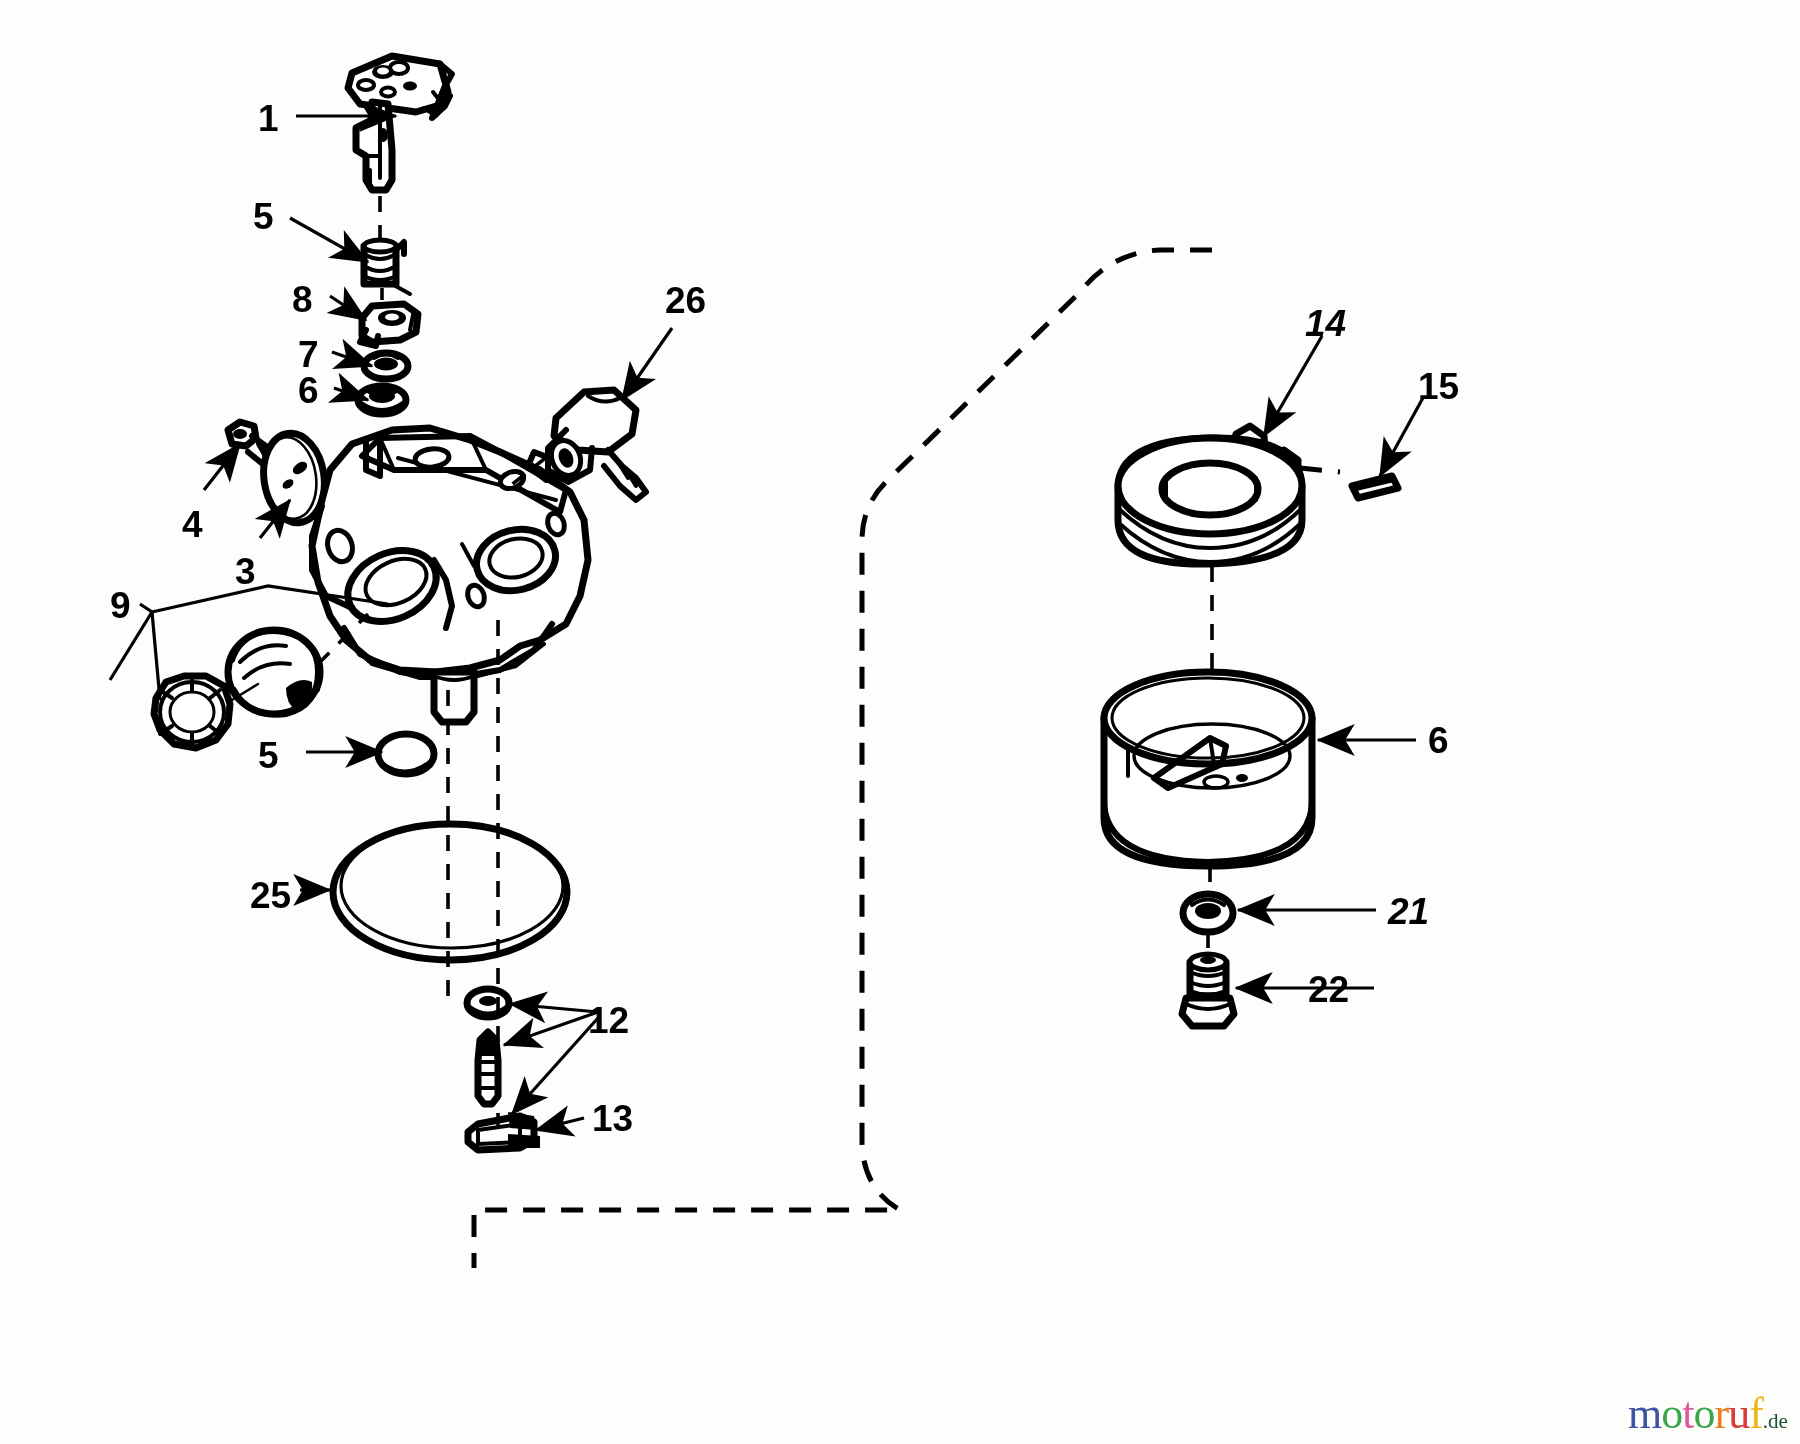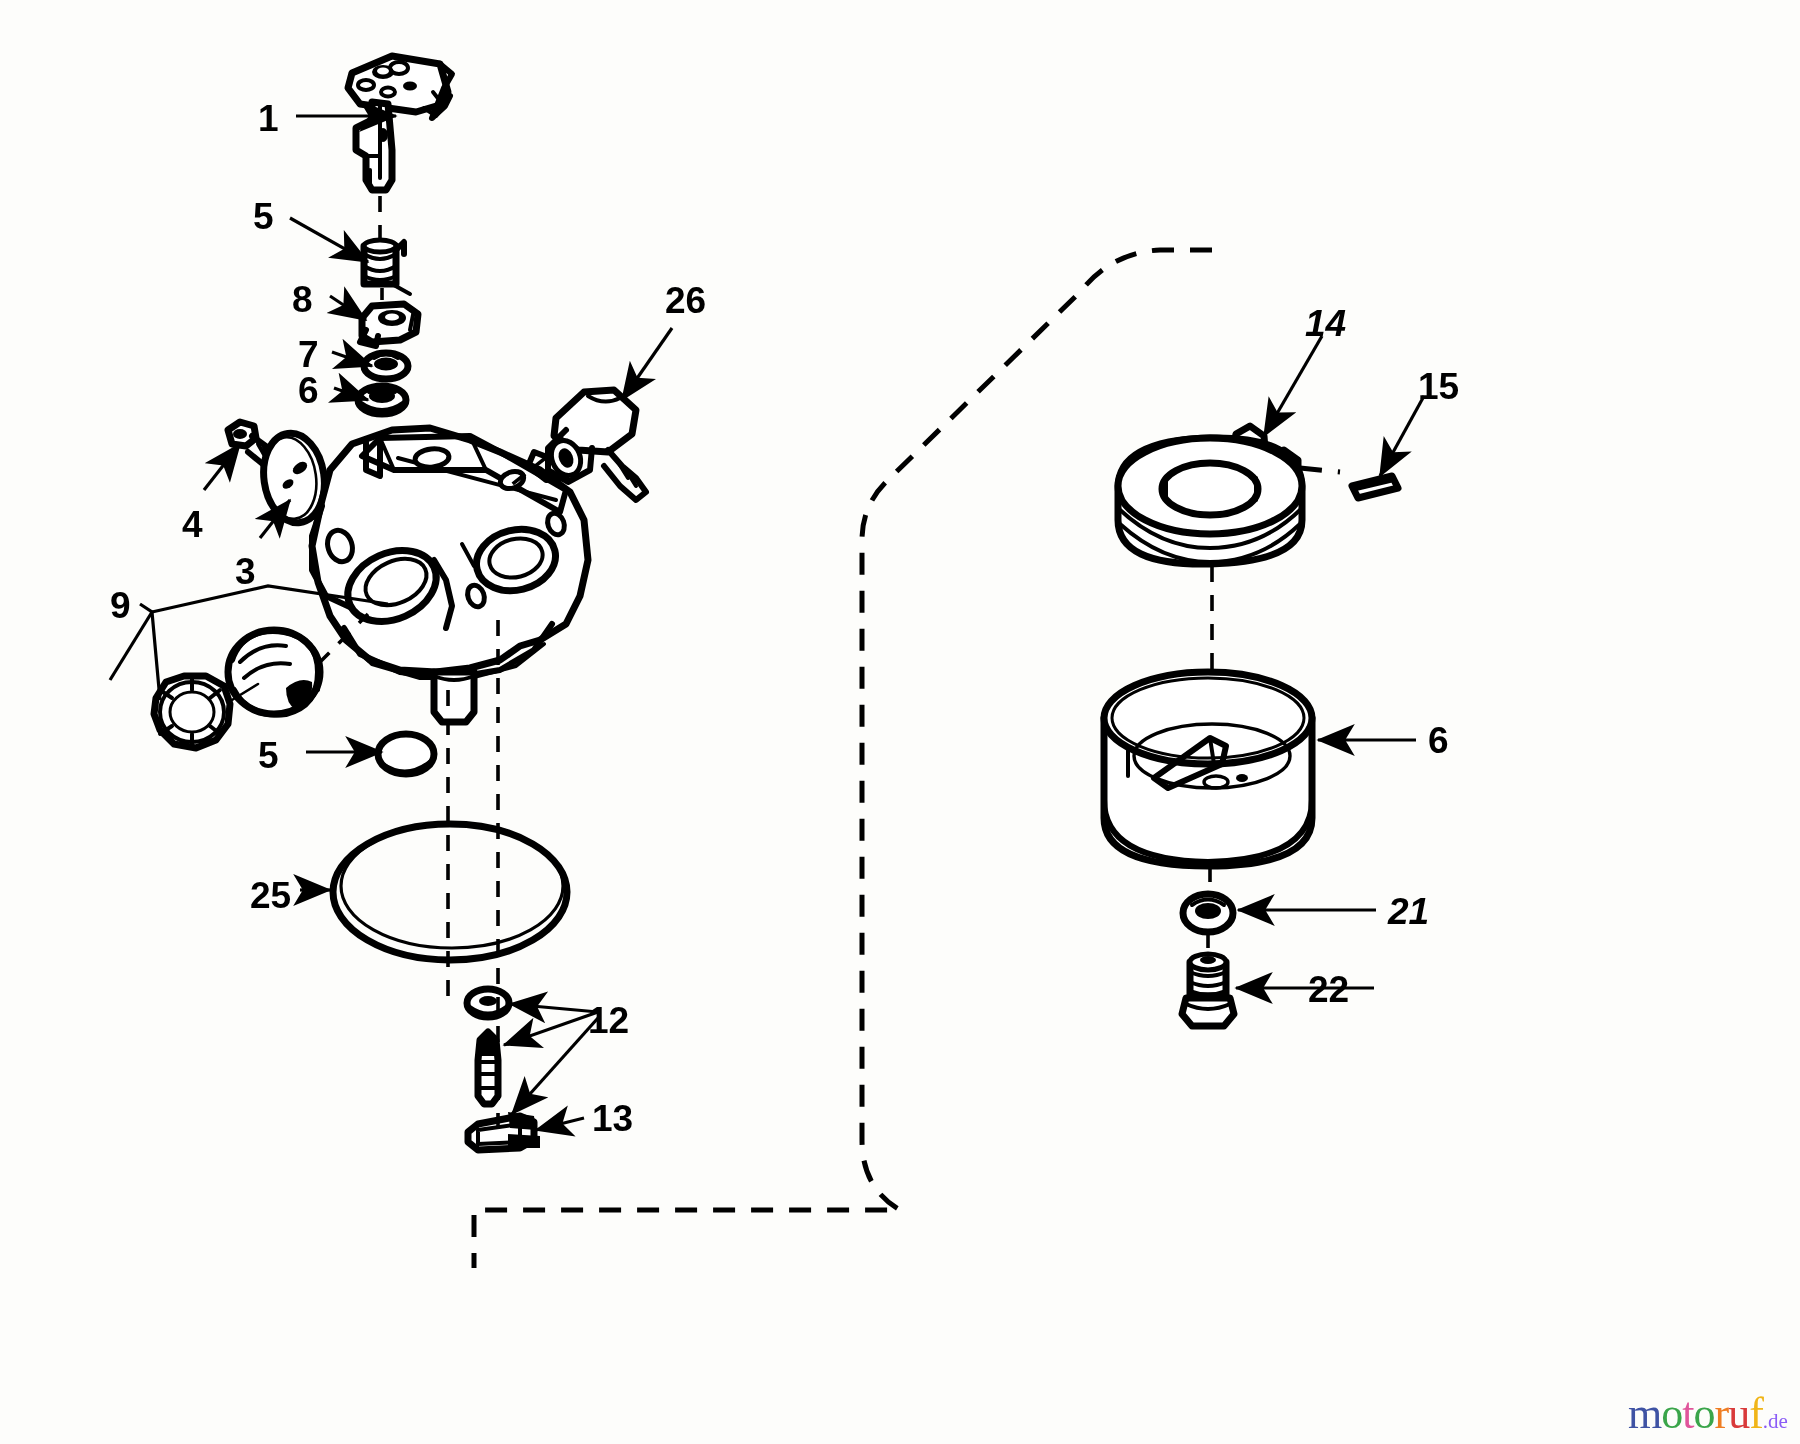--- a/index.html
+++ b/index.html
@@ -23,21 +23,21 @@
   }
   .wm{
     position:absolute;
     font-family:"Liberation Serif", serif;
     font-size:44px;
     line-height:1;
     white-space:nowrap;
     letter-spacing:-1px;
   }
   .wm span{display:inline-block;}
-  .wm .suffix{font-size:21px;color:#8b5cf6;letter-spacing:0;}
+  .wm .suffix{font-size:21px;color:#14532d;letter-spacing:0;}
 </style>
 </head>
 <body>
 
 <div id="stage">
 
   <svg class="layer" viewBox="0 0 1800 1444">
     <defs>
       <style>
         .ln{fill:none;stroke:#000;stroke-width:4;stroke-linecap:round;stroke-linejoin:round;}

